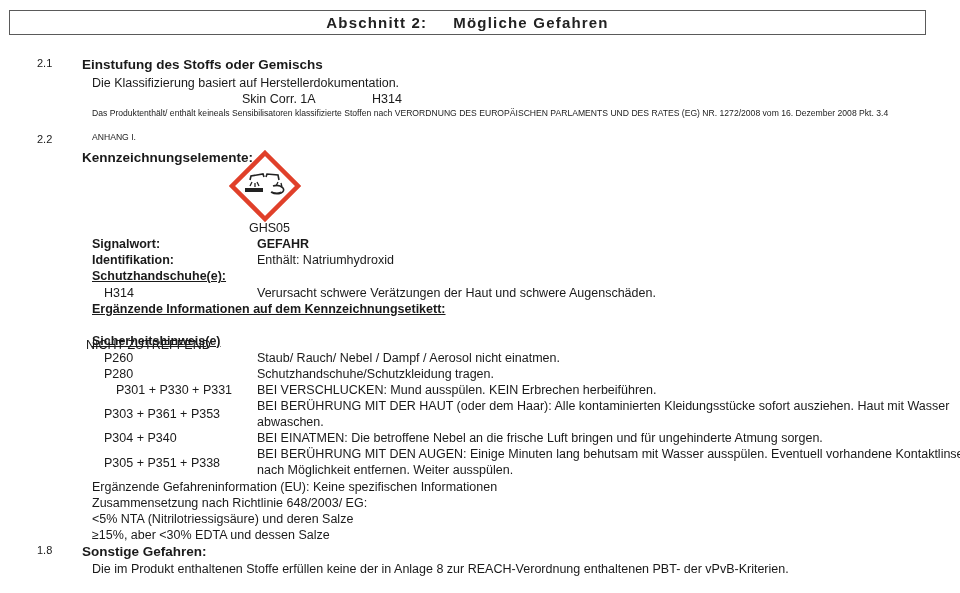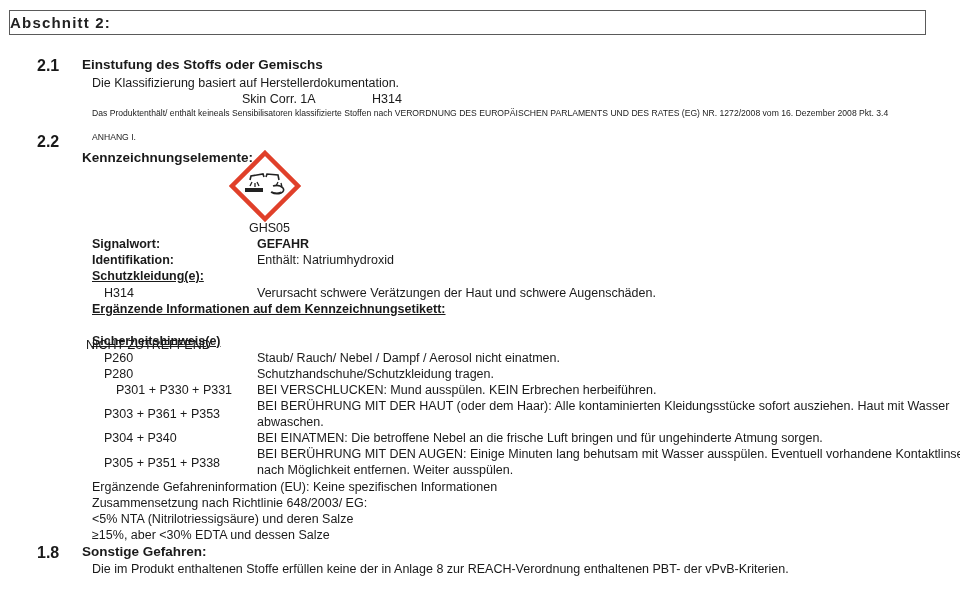--- a/index.html
+++ b/index.html
@@ -9,38 +9,39 @@
       color: #1a1a1a;
       font-size: 12.5px;
     }
     .abs { position: absolute; white-space: nowrap; }
     .header-box {
       position: absolute; left: 9px; top: 10px; width: 917px; height: 25px;
       border: 1.5px solid #5a5a5a; box-sizing: border-box;
     }
     .header-title {
       position: absolute; left: 0; top: 0; width: 100%; height: 100%;
-      display: flex; align-items: center; 
+      display: flex; align-items: center; justify-content: center;
       font-size: 15px; font-weight: bold; letter-spacing: 1.2px; color: #222;
     }
     .header-title .gap { display: inline-block; width: 26px; }
-    .sec-num { font-weight: bold; font-size: 16px; }
+    .sec-num { font-weight: normal; font-size: 11px; }
     .sec-title { font-weight: bold; font-size: 13.5px; }
     .small { font-size: 8.6px; color: #222; }
     .bold { font-weight: bold; }
     .ul { text-decoration: underline; font-weight: bold; }
     .pictogram { position: absolute; left: 229px; top: 150px; width: 72px; height: 72px; }
   </style>
 </head>
 <body>
 
 <div class="header-box">
   <div class="header-title">
     <span>Abschnitt 2:</span>
     <span class="gap"></span>
+    <span>Mögliche Gefahren</span>
   </div>
 </div>
 
 <div class="abs sec-num" style="left:37px; top:57px;">2.1</div>
 <div class="abs sec-title" style="left:82px; top:57px;">Einstufung des Stoffs oder Gemischs</div>
 <div class="abs" style="left:92px; top:76px;">Die Klassifizierung basiert auf Herstellerdokumentation.</div>
 <div class="abs" style="left:242px; top:92px;">Skin Corr. 1A</div>
 <div class="abs" style="left:372px; top:92px;">H314</div>
 <div class="abs small" style="left:92px; top:108px;">Das Produktenthält/ enthält keineals Sensibilisatoren klassifizierte Stoffen nach VERORDNUNG DES EUROPÄISCHEN PARLAMENTS UND DES RATES (EG) NR. 1272/2008 vom 16. Dezember 2008  Pkt.   3.4</div>
 <div class="abs small" style="left:92px; top:132px;">ANHANG I.</div>
@@ -61,21 +62,21 @@
 
   <path d="M44 36 q6 -2 10 2 q2 3 -2 5 q-5 2 -10 -1" fill="none" stroke="#222" stroke-width="1.6"></path>
   <path d="M43 42 q5 2 9 0" fill="none" stroke="#222" stroke-width="1.2"></path>
 </svg>
 <div class="abs" style="left:249px; top:221px;">GHS05</div>
 
 <div class="abs bold" style="left:92px; top:237px;">Signalwort:</div>
 <div class="abs bold" style="left:257px; top:237px;">GEFAHR</div>
 <div class="abs bold" style="left:92px; top:253px;">Identifikation:</div>
 <div class="abs" style="left:257px; top:253px;">Enthält: Natriumhydroxid</div>
-<div class="abs ul" style="left:92px; top:269px;">Schutzkleidung(e):</div>
+<div class="abs ul" style="left:92px; top:269px;">Schutzhandschuhe(e):</div>
 <div class="abs" style="left:104px; top:286px;">H314</div>
 <div class="abs" style="left:257px; top:286px;">Verursacht schwere Verätzungen der Haut und schwere Augenschäden.</div>
 <div class="abs ul" style="left:92px; top:302px;">Ergänzende Informationen auf dem Kennzeichnungsetikett:</div>
 <div class="abs" style="left:86px; top:318px;margin-top:20px;">NICHT ZUTREFFEND</div>
 <div class="abs ul" style="left:92px; top:334px;">Sicherheitshinweis(e)</div>
 
 <div class="abs" style="left:104px; top:351px;">P260</div>
 <div class="abs" style="left:257px; top:351px;">Staub/  Rauch/ Nebel / Dampf / Aerosol nicht einatmen.</div>
 
 <div class="abs" style="left:104px; top:367px;">P280</div>

